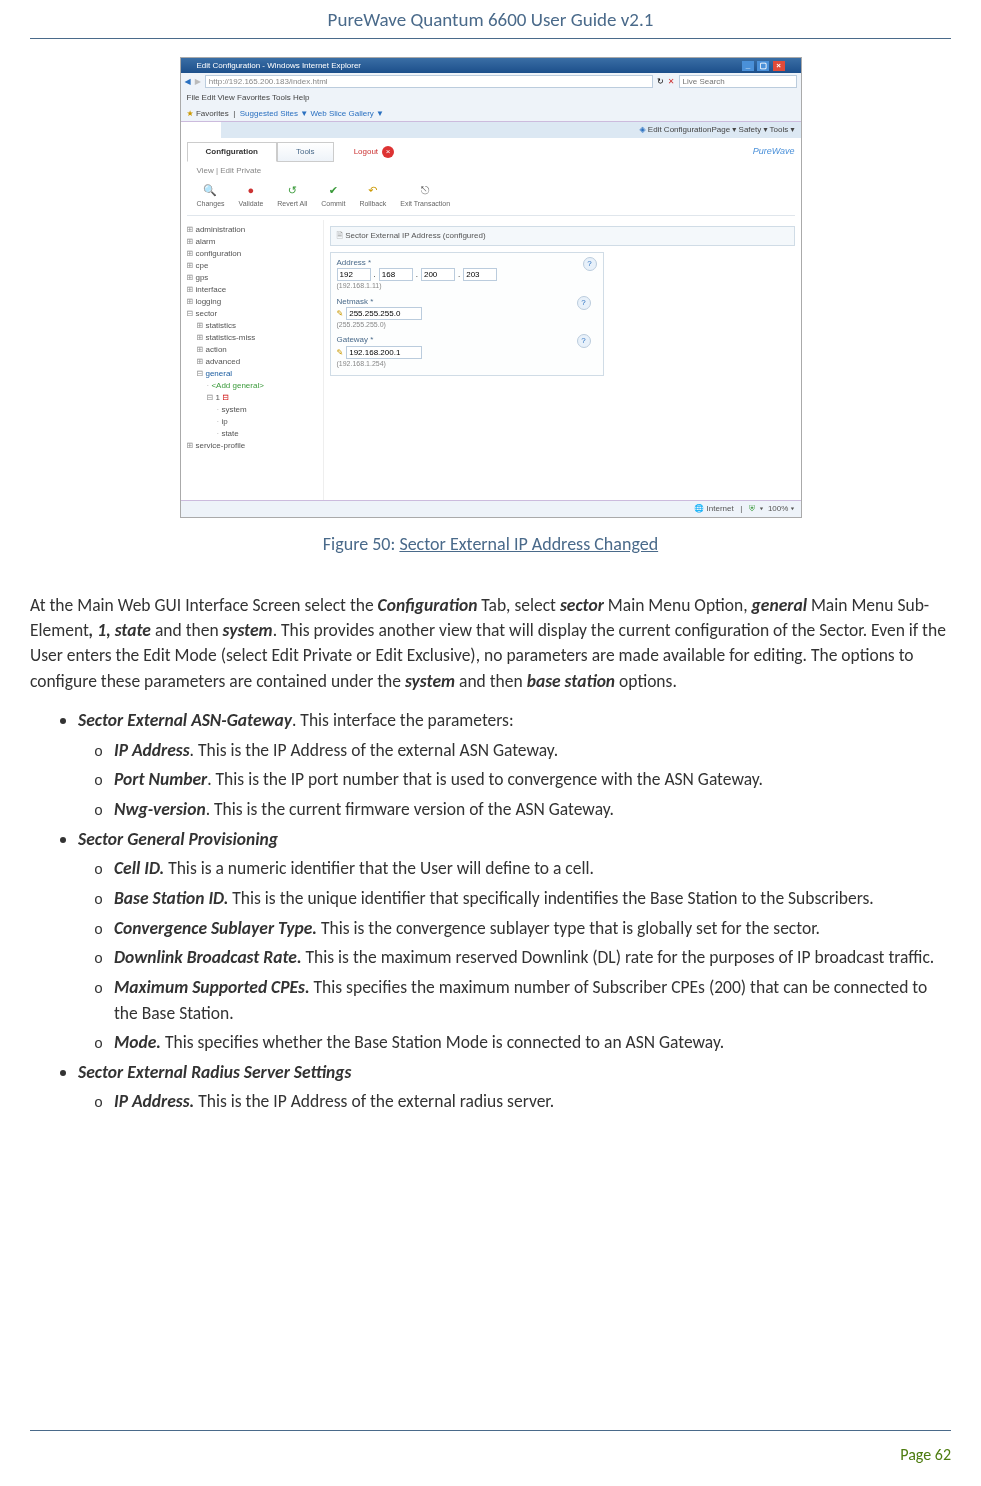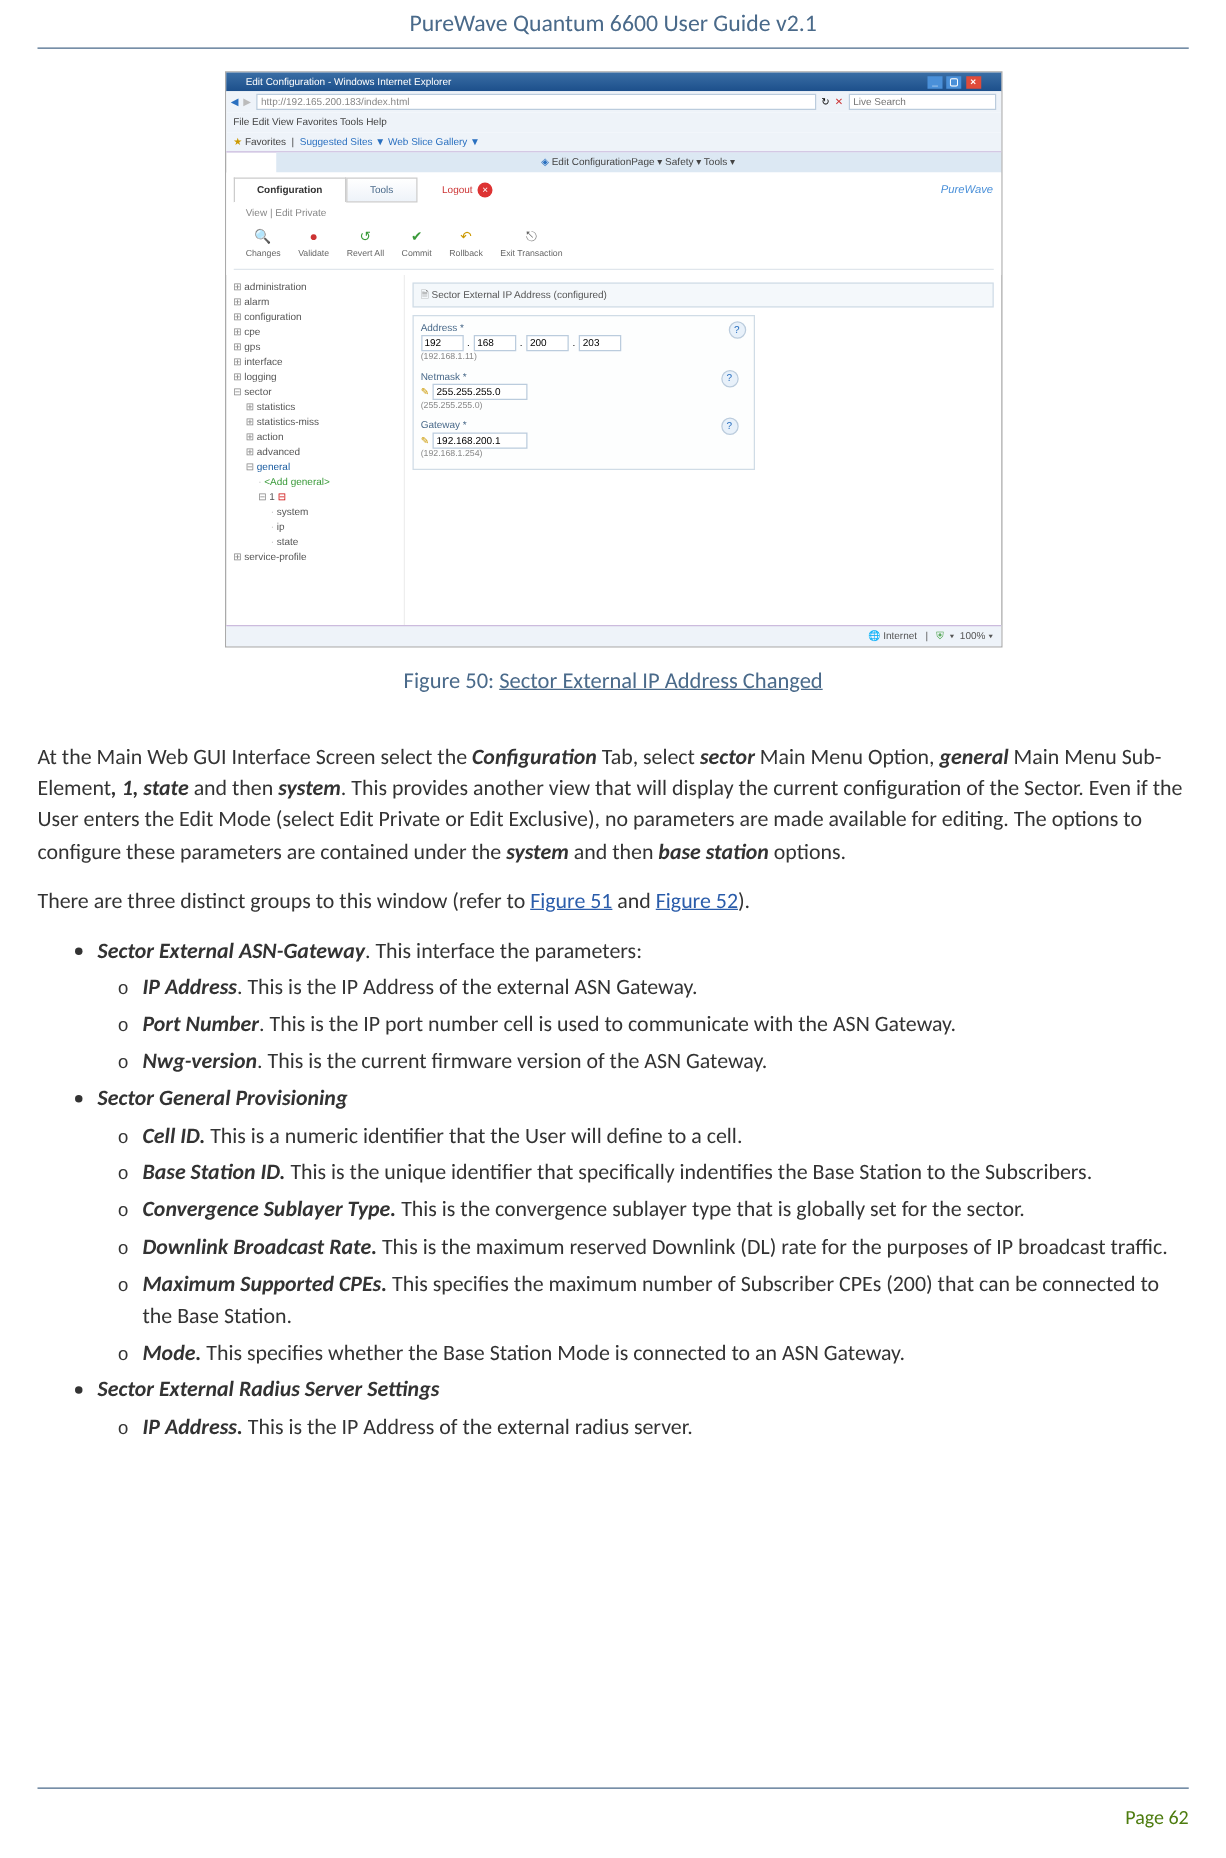--- a/index.html
+++ b/index.html
@@ -94,21 +94,21 @@
     background: #eef3f9;
     padding: 2px 6px;
     color: #444;
     border-bottom: 1px solid #cbd;
   }
   .ie-tab {
     background: #dce8f3;
     padding: 2px 6px;
     color: #444;
     display: flex;
-    justify-content: center;
+    justify-content: flex-end;
     margin-left: 40px;
   }
   .app-body {
     display: flex;
     min-height: 280px;
   }
   .app-header {
     padding: 4px 6px;
     background: #fff;
   }
@@ -364,30 +364,27 @@
   <div class="caption">
     <span>Figure 50: </span><span class="caption-underline">Sector External IP Address Changed</span>
   </div>
 
   <div class="body-text">
 
     <p>
       <span>At the Main Web GUI Interface Screen select the </span><span class="bold-it">Configuration</span><span> Tab, select </span><span class="bold-it">sector</span><span> Main Menu Option, </span><span class="bold-it">general</span><span> Main Menu Sub-Element</span><span class="bold-it">, 1, state</span><span> and then </span><span class="bold-it">system</span><span>. This provides another view that will display the current configuration of the Sector. Even if the User enters the Edit Mode (select Edit Private or Edit Exclusive), no parameters are made available for editing. The options to configure these parameters are contained under the </span><span class="bold-it">system</span><span> and then </span><span class="bold-it">base station</span><span> options.</span>
     </p>
 
-    <p>
-      <span>There are three distinct groups to this window (refer to </span><span class="ref-link">Figure 51</span><span> and </span><span class="ref-link">Figure 52</span><span>).</span>
-    </p>
 
     <ul class="bullets">
       <li>
         <span class="bold-it">Sector External ASN-Gateway</span><span>. This interface the parameters:</span>
         <ul class="subs">
           <li><span class="bold-it">IP Address</span><span>. This is the IP Address of the external ASN Gateway.</span></li>
-          <li><span class="bold-it">Port Number</span><span>. This is the IP port number cell is used to communicate with the ASN Gateway.</span></li>
+          <li><span class="bold-it">Port Number</span><span>. This is the IP port number that is used to convergence with the ASN Gateway.</span></li>
           <li><span class="bold-it">Nwg-version</span><span>. This is the current firmware version of the ASN Gateway.</span></li>
         </ul>
       </li>
       <li>
         <span class="bold-it">Sector General Provisioning</span>
         <ul class="subs">
           <li><span class="bold-it">Cell ID.</span><span> This is a numeric identifier that the User will define to a cell.</span></li>
           <li><span class="bold-it">Base Station ID.</span><span> This is the unique identifier that specifically indentifies the Base Station to the Subscribers.</span></li>
           <li><span class="bold-it">Convergence Sublayer Type.</span><span> This is the convergence sublayer type that is globally set for the sector.</span></li>
           <li><span class="bold-it">Downlink Broadcast Rate.</span><span> This is the maximum reserved Downlink (DL) rate for the purposes of IP broadcast traffic.</span></li>

